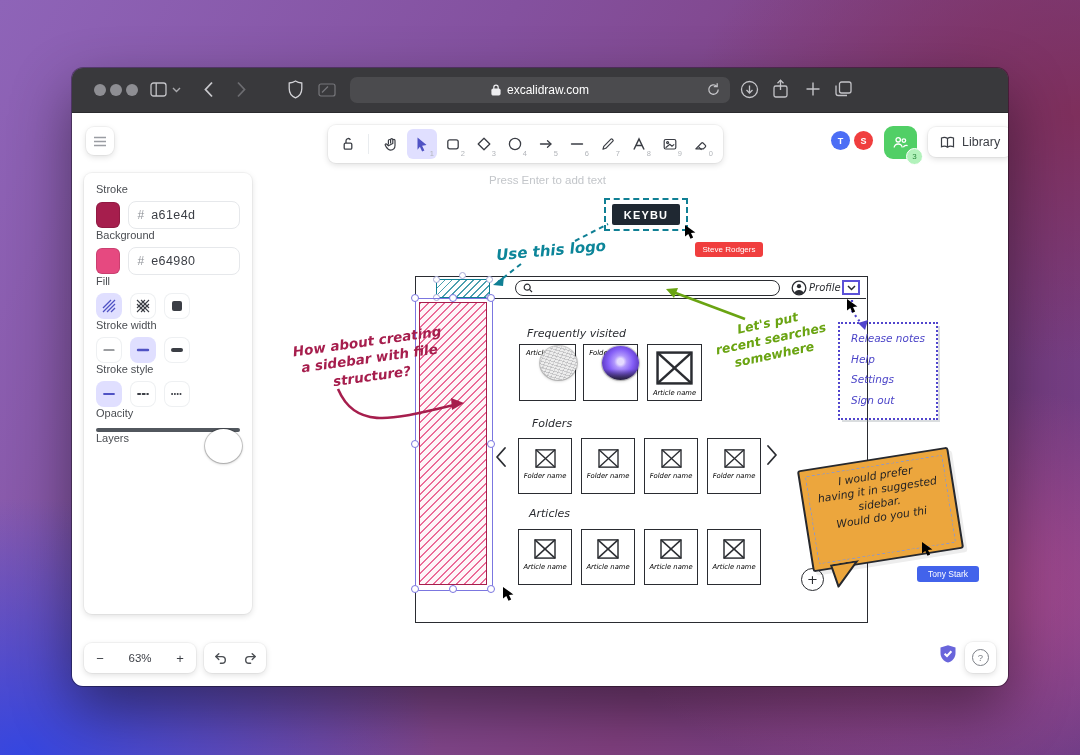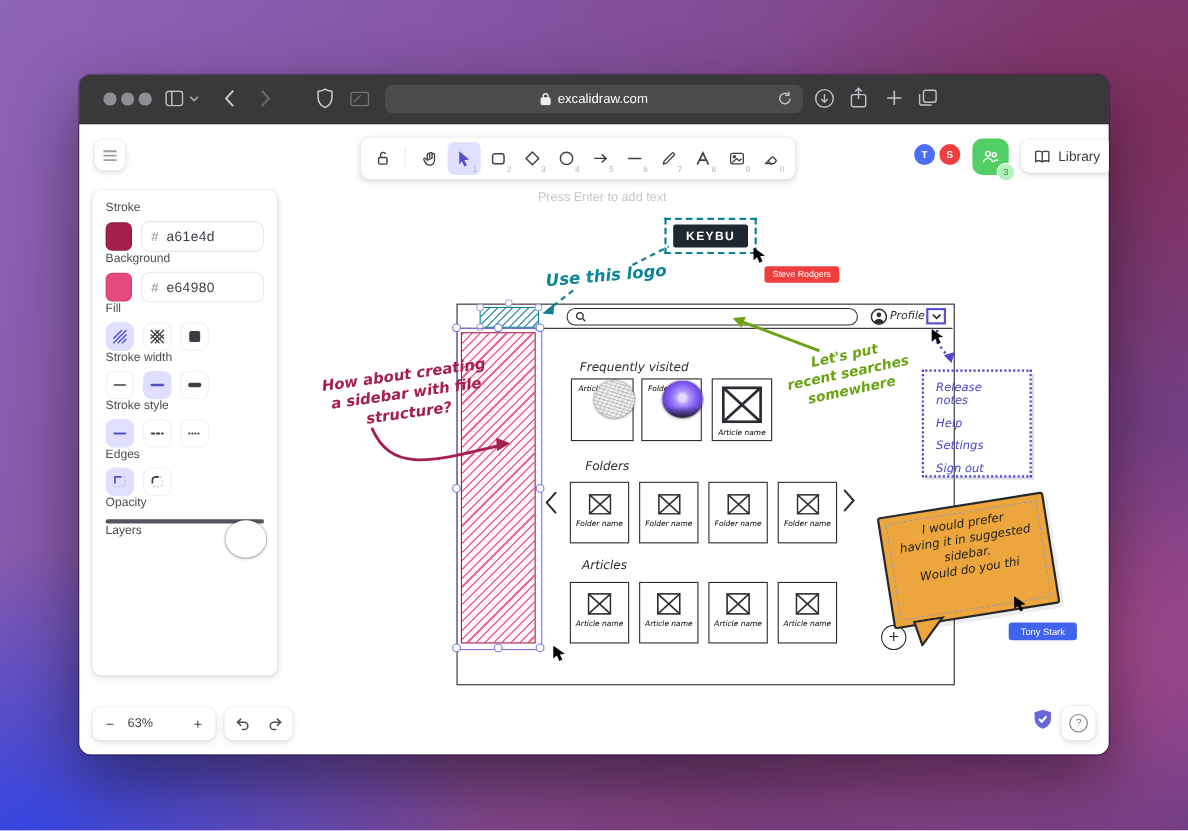--- a/index.html
+++ b/index.html
@@ -53,21 +53,21 @@
   .hexinput .val{font-size:12.5px;color:#3b3e45;letter-spacing:.4px}
   .opt{width:26px;height:26px;border-radius:8px;background:#fff;box-shadow:inset 0 0 0 1px #eef0f2;
     display:flex;align-items:center;justify-content:center}
   .opt.active{background:#e0dfff;box-shadow:none}
   .slider{position:relative;width:144px;height:4px;border-radius:2px;background:#52575e;margin-top:9px}
   .thumb{position:absolute;right:-2px;top:-5px;width:14px;height:14px;border-radius:50%;background:#fff;
     box-shadow:0 0 0 1px rgba(0,0,0,.18),0 1px 3px rgba(0,0,0,.25)}
   
   .zoombar{left:12px;top:530px;width:112px;height:30px;display:flex;align-items:center}
   .zoombar .zbtn{width:32px;height:30px;display:flex;align-items:center;justify-content:center;font-size:13px;color:#3b3e45}
-  .zoombar .zlevel{width:48px;text-align:left;font-size:11.5px;color:#3b3e45}
+  .zoombar .zlevel{width:48px;text-align:center;font-size:11.5px;color:#3b3e45}
   .history{left:132px;top:530px;width:62px;height:30px;display:flex;align-items:center}
   .history .hbtn{width:31px;height:30px;display:flex;align-items:center;justify-content:center}
   .shieldchk{position:absolute;left:866px;top:531px}
   .helpbtn{left:893px;top:529px;width:31px;height:31px;display:flex;align-items:center;justify-content:center}
   .helpbtn i{font-style:normal;width:15px;height:15px;border-radius:50%;border:1.2px solid #7c8087;color:#7c8087;
     font-size:9.5px;display:flex;align-items:center;justify-content:center}
   
   .hand{font-family:"DejaVu Sans",sans-serif;font-style:italic}
   .wf{position:absolute;color:#2a2c31}
   .frame{left:343px;top:163px;width:451px;height:345px;border:1.6px solid #2a2c31}
@@ -100,22 +100,22 @@
     display:flex;align-items:center;justify-content:center;font-size:13px}
   
   .keybu-dash{left:532px;top:85px;width:84px;height:33px;border:2.4px dashed #0f7f94;box-sizing:border-box}
   .keybu{left:540px;top:91px;width:68px;height:21px;background:#1f2832;border-radius:2px;color:#fff;
     display:flex;align-items:center;justify-content:center;font-size:11px;font-weight:bold;letter-spacing:1.2px}
   .uselogo{left:424px;top:128px;width:120px;font-size:15px;font-weight:600;color:#0c8599;transform:rotate(-5deg)}
   .namebadge{position:absolute;border-radius:3px;color:#fff;font-size:8px;display:flex;align-items:center;justify-content:center}
   .note{position:absolute;text-align:center;line-height:1.28}
   .sidebar-note{left:190px;top:220px;width:215px;font-size:13.5px;font-weight:600;color:#a61e4d;transform:rotate(-8deg)}
   .green-note{left:634px;top:202px;width:130px;font-size:12.5px;font-weight:600;color:#6aa412;transform:rotate(-12deg)}
-  .menu{left:766px;top:223px;width:100px;height:98px;border:2.6px dotted #5145cd;box-sizing:border-box;
-    padding:8px 12px 0 11px;box-shadow:3px 3px 0 -1px rgba(134,142,150,.3)}
+  .menu{left:766px;top:209px;width:100px;height:98px;border:2.6px dotted #5145cd;box-sizing:border-box;
+    padding:8px 0 0 11px;box-shadow:3px 3px 0 -1px rgba(134,142,150,.3)}
   .menu .mi{font-size:10.5px;color:#4b44c8;margin-bottom:8.5px;font-weight:500}
   .sticky{left:732px;top:345px;width:153px;height:103px;background:#eca63d;border:2px solid #26282d;border-radius:3px;
     box-sizing:border-box;transform:rotate(-9deg);box-shadow:3px 4px 0 rgba(0,0,0,.07)}
   .sticky .inner{position:absolute;inset:5px;border:1.5px dashed #8e98c9;border-radius:2px}
   .sticky .stext{position:relative;margin-top:9px;text-align:center;font-size:10.8px;font-weight:500;color:#1e1f24;line-height:1.3}
   .cursor{position:absolute;width:13px;height:16px}
   .overlay{position:absolute;inset:0;pointer-events:none}
 </style>
 </head>
 <body>
@@ -398,37 +398,20 @@
                 </svg>
             </button>
             <button class="opt">
               <svg width="14" height="14" viewBox="0 0 14 14" stroke="#3b3e45" stroke-width="1.8" stroke-linecap="round">
                   <line x1="2" y1="7" x2="12" y2="7" stroke-dasharray="2.2 2.4"></line>
                 </svg>
             </button>
             <button class="opt">
               <svg width="14" height="14" viewBox="0 0 14 14" stroke="#3b3e45" stroke-width="1.8" stroke-linecap="round">
                   <line x1="2" y1="7" x2="12" y2="7" stroke-dasharray="0.2 2.6"></line>
-                </svg>
-            </button>
-          </div>
-        </div>
-        <div class="sec">
-          <div class="lab">Edges</div>
-          <div class="rowc">
-            <button class="opt active">
-              <svg width="14" height="14" viewBox="0 0 14 14" fill="none">
-                  <rect x="2.5" y="2.5" width="9" height="9" stroke="#b9bce0" stroke-width="1.1" stroke-dasharray="2 1.8"></rect>
-                  <path d="M2.5,8.5 V2.5 H8.5" stroke="#4f52c4" stroke-width="1.5"></path>
-                </svg>
-            </button>
-            <button class="opt">
-              <svg width="14" height="14" viewBox="0 0 14 14" fill="none">
-                  <rect x="2.5" y="2.5" width="9" height="9" rx="3" stroke="#c4c7cc" stroke-width="1.1" stroke-dasharray="2 1.8"></rect>
-                  <path d="M2.5,8.5 V5.5 a3,3 0 0 1 3,-3 H8.5" stroke="#3b3e45" stroke-width="1.5"></path>
                 </svg>
             </button>
           </div>
         </div>
         <div class="sec">
           <div class="lab">Opacity</div>
           <div class="slider">
             <div class="thumb"></div>
           </div>
         </div>

